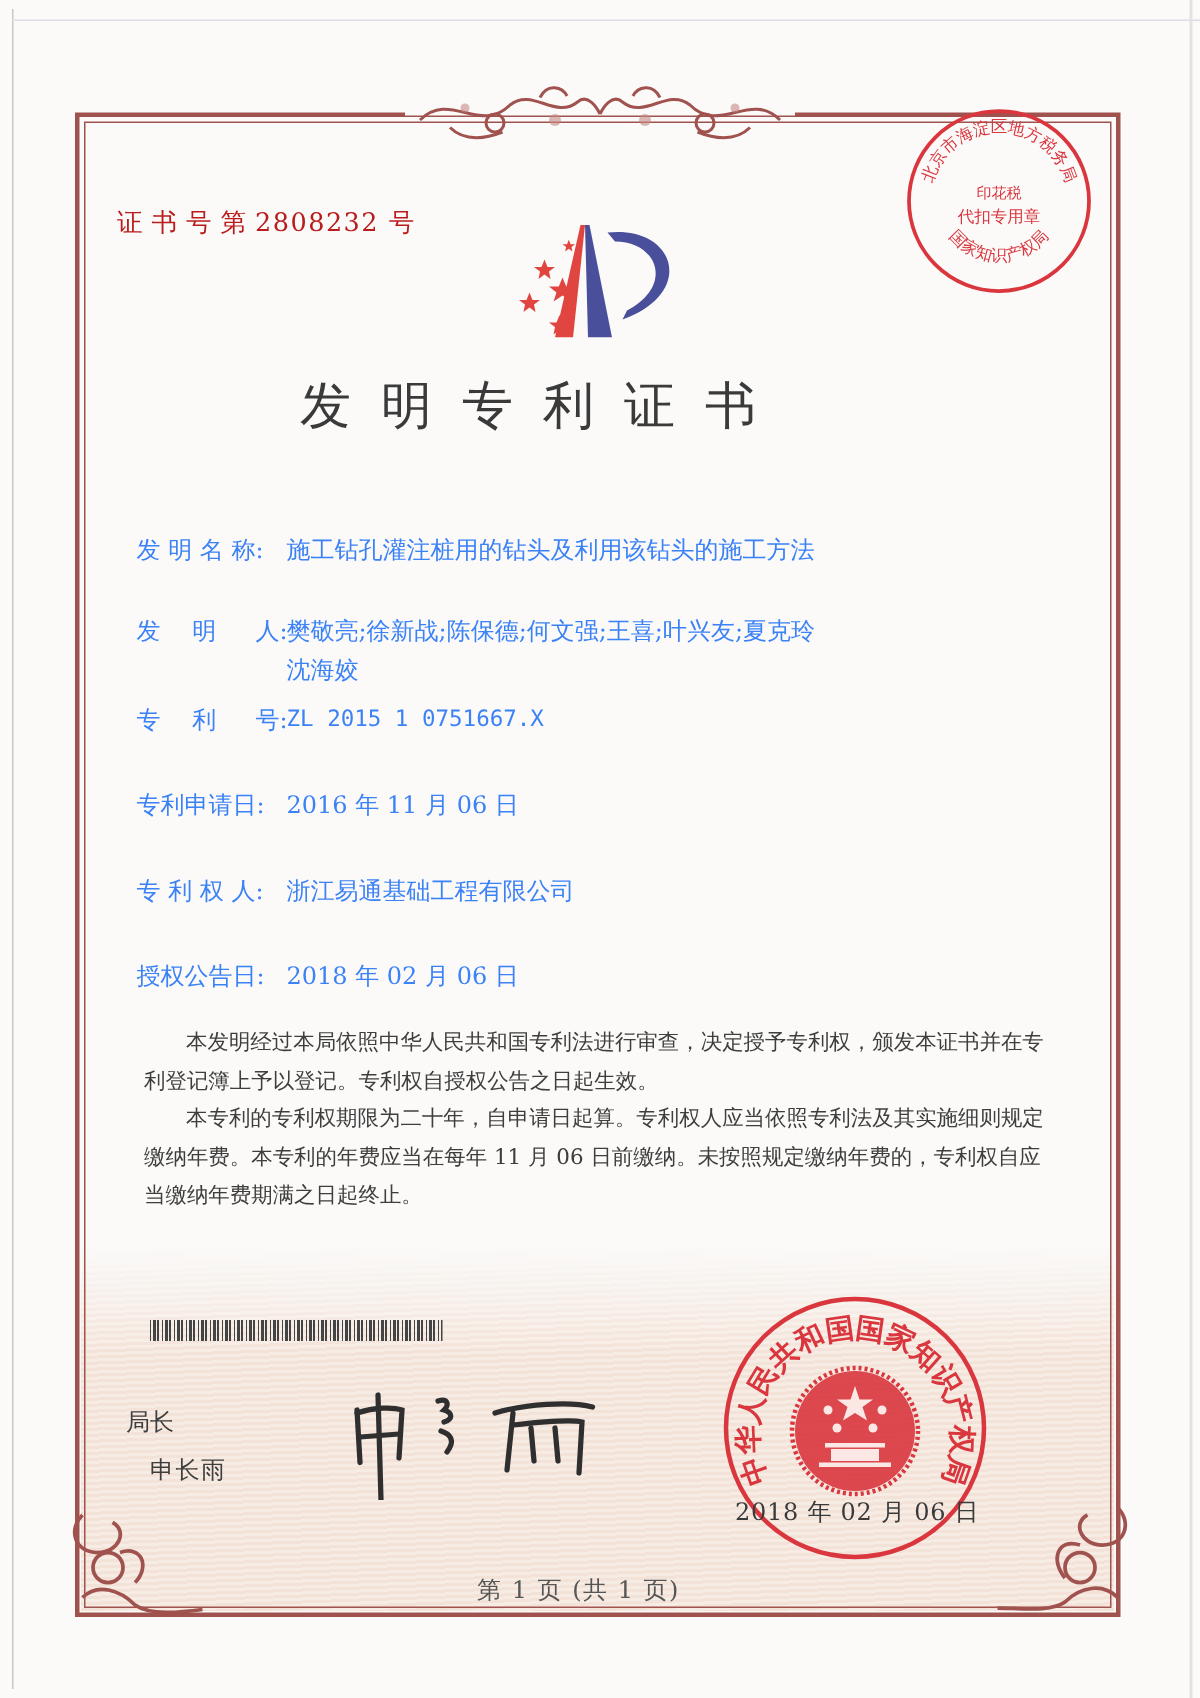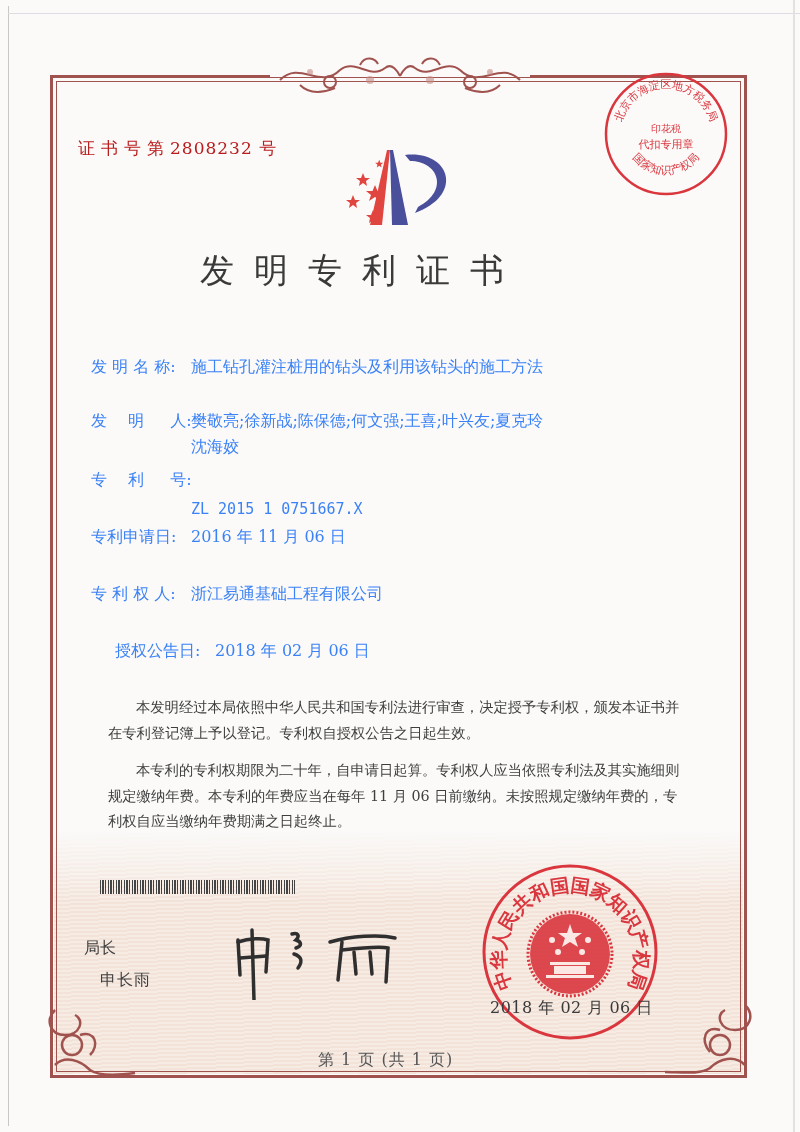--- a/index.html
+++ b/index.html
@@ -15,21 +15,21 @@
   .ornament{position:absolute;}
   .cert-no{position:absolute;left:78px;top:137px;font-size:17px;letter-spacing:1px;color:#b91c1c;}
   .cert-no .lbl{letter-spacing:6px;}
   .logo{position:absolute;left:330px;top:125px;width:140px;height:100px;}
   .stamp-top{position:absolute;left:602px;top:70px;width:128px;height:128px;}
   .title{position:absolute;left:200px;top:248px;font-family:"DejaVu Sans","Liberation Sans",sans-serif;font-size:34px;letter-spacing:20px;color:#3a3a3a;}
   .field{position:absolute;left:91px;font-size:16px;color:#3b82f6;white-space:nowrap;}
   .field .k{display:inline-block;width:100px;}
   .field .v{display:inline-block;vertical-align:top;}
   .body-text{position:absolute;left:96px;top:683px;width:600px;font-size:14.3px;line-height:25.6px;color:#3e3e3e;}
-  .body-text p{margin:12px;text-indent:28px;}
+  .body-text p{margin:0;text-indent:28px;}
   .barcode{position:absolute;left:100px;top:880px;width:195px;height:14px;
     background:repeating-linear-gradient(90deg,#444 0px,#444 1px,transparent 1px,transparent 2px,#444 2px,#444 4px,transparent 4px,transparent 5px,#444 5px,#444 6px,transparent 6px,transparent 8px);}
   .director-title{position:absolute;left:84px;top:938px;font-family:"DejaVu Sans","Liberation Sans",sans-serif;font-size:16px;color:#3e3e3e;}
   .director-name{position:absolute;left:100px;top:970px;font-family:"DejaVu Sans","Liberation Sans",sans-serif;font-size:16px;color:#3e3e3e;letter-spacing:1px;}
   .signature{position:absolute;left:230px;top:920px;width:170px;height:80px;}
   .seal{position:absolute;left:480px;top:862px;width:180px;height:180px;}
   .seal-date{position:absolute;left:490px;top:998px;font-size:16px;color:#3a3a3a;letter-spacing:0.5px;}
   .page-no{position:absolute;left:318px;top:1050px;font-size:16px;color:#555;letter-spacing:1px;}
 </style>
 </head>
@@ -119,29 +119,29 @@
 <div class="field" style="top:357px;">
   <span class="k">发 明 名 称:</span><span class="v">施工钻孔灌注桩用的钻头及利用该钻头的施工方法</span>
 </div>
 <div class="field" style="top:411px;">
   <span class="k">发　 明 　 人:</span><span class="v">樊敬亮;徐新战;陈保德;何文强;王喜;叶兴友;夏克玲</span>
 </div>
 <div class="field" style="top:437px;left:191px;">
   <span class="v">沈海姣</span>
 </div>
 <div class="field" style="top:470px;">
-  <span class="k">专　 利 　 号:</span><span class="v" style="font-family:'DejaVu Sans Mono','Liberation Mono',monospace;font-size:15px;margin-top:30px;">ZL 2015 1 0751667.X</span>
+  <span class="k">专　 利 　 号:</span><span class="v" style="font-family:'DejaVu Sans Mono','Liberation Mono',monospace;font-size:15px;">ZL 2015 1 0751667.X</span>
 </div>
 <div class="field" style="top:527px;">
   <span class="k">专利申请日:</span><span class="v">2016 年 11 月 06 日</span>
 </div>
 <div class="field" style="top:584px;">
   <span class="k">专 利 权 人:</span><span class="v">浙江易通基础工程有限公司</span>
 </div>
-<div class="field" style="top:641px;margin-left:24px;">
+<div class="field" style="top:641px;">
   <span class="k">授权公告日:</span><span class="v">2018 年 02 月 06 日</span>
 </div>
 
 <div class="body-text">
   <p>本发明经过本局依照中华人民共和国专利法进行审查，决定授予专利权，颁发本证书并在专利登记簿上予以登记。专利权自授权公告之日起生效。</p>
   <p>本专利的专利权期限为二十年，自申请日起算。专利权人应当依照专利法及其实施细则规定缴纳年费。本专利的年费应当在每年 11 月 06 日前缴纳。未按照规定缴纳年费的，专利权自应当缴纳年费期满之日起终止。</p>
 </div>
 
 <div class="barcode"></div>
 

